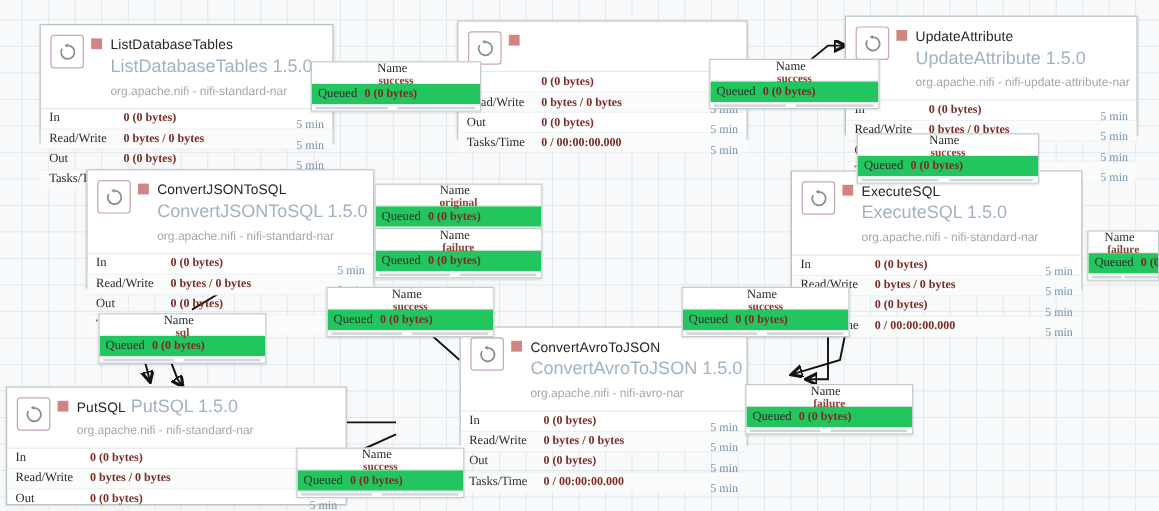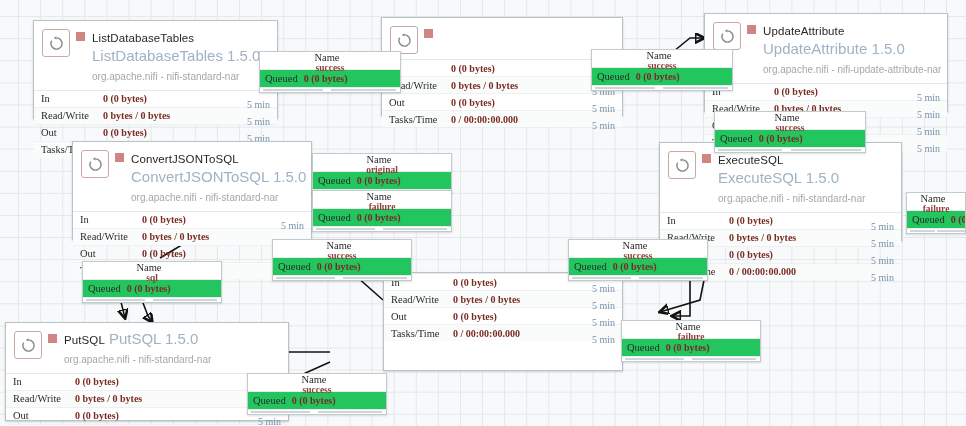--- a/index.html
+++ b/index.html
@@ -286,20 +286,34 @@
         <span class="stat-time">5 min</span>
       </div>
       <div class="stat-row alt">
         <span class="stat-label">Tasks/Time</span>
         <span class="stat-value">0 / 00:00:00.000</span>
         <span class="stat-time">5 min</span>
       </div>
     </div>
   </div>
       <div class="proc" style="left: 383px; top: 272px; width: 240px; height: 99px;">
+    <div class="proc-head">
+      <span class="proc-icon">
+        <svg width="17" height="17" viewBox="0 0 20 20" aria-hidden="true">
+          <path d="M10,3.4 A6.6,6.6 0 1 1 4.3,6.6" fill="none" stroke="#8b8b8b" stroke-width="1.7"></path>
+          <path d="M10,1.4 L10,5.4 L6.6,3.4 z" fill="#8b8b8b"></path>
+        </svg>
+      </span>
+      <span class="proc-run"></span>
+      <span class="proc-titles">
+        <span class="proc-name">ConvertAvroToJSON</span>
+        <span class="proc-type">ConvertAvroToJSON 1.5.0</span>
+        <span class="proc-bundle">org.apache.nifi - nifi-avro-nar</span>
+      </span>
+    </div>
     <div class="proc-stats">
       <div class="stat-row">
         <span class="stat-label">In</span>
         <span class="stat-value">0 (0 bytes)</span>
         <span class="stat-time">5 min</span>
       </div>
       <div class="stat-row alt">
         <span class="stat-label">Read/Write</span>
         <span class="stat-value">0 bytes / 0 bytes</span>
         <span class="stat-time">5 min</span>

